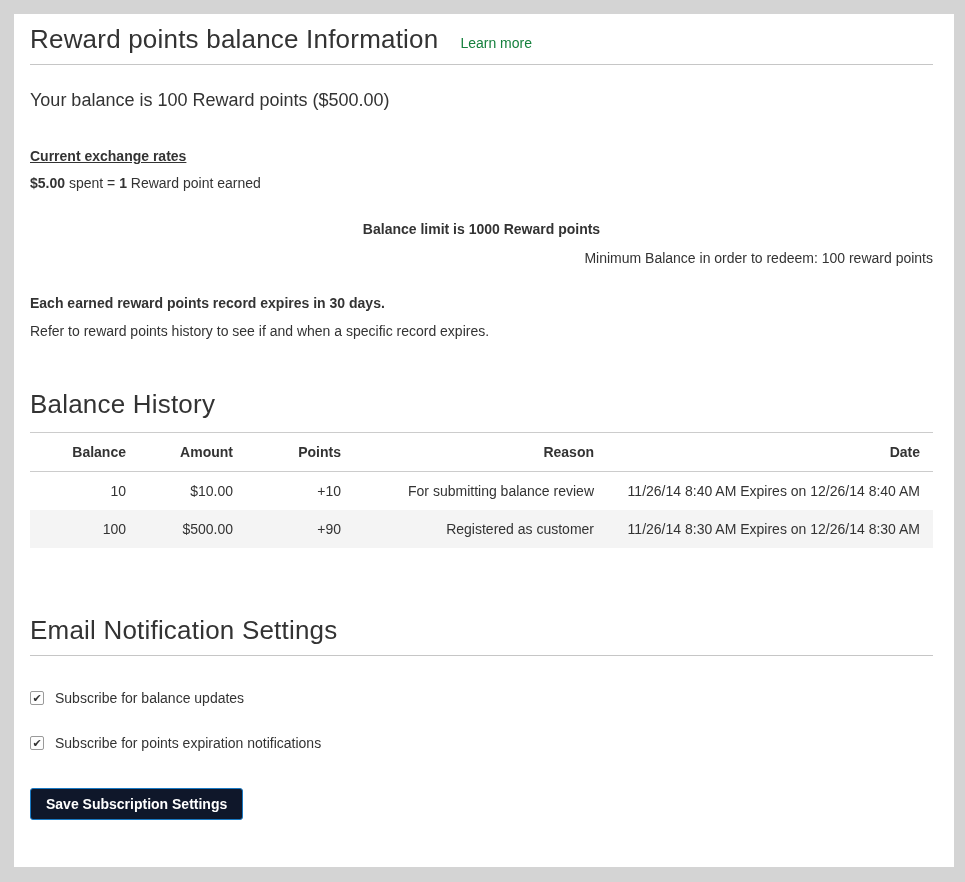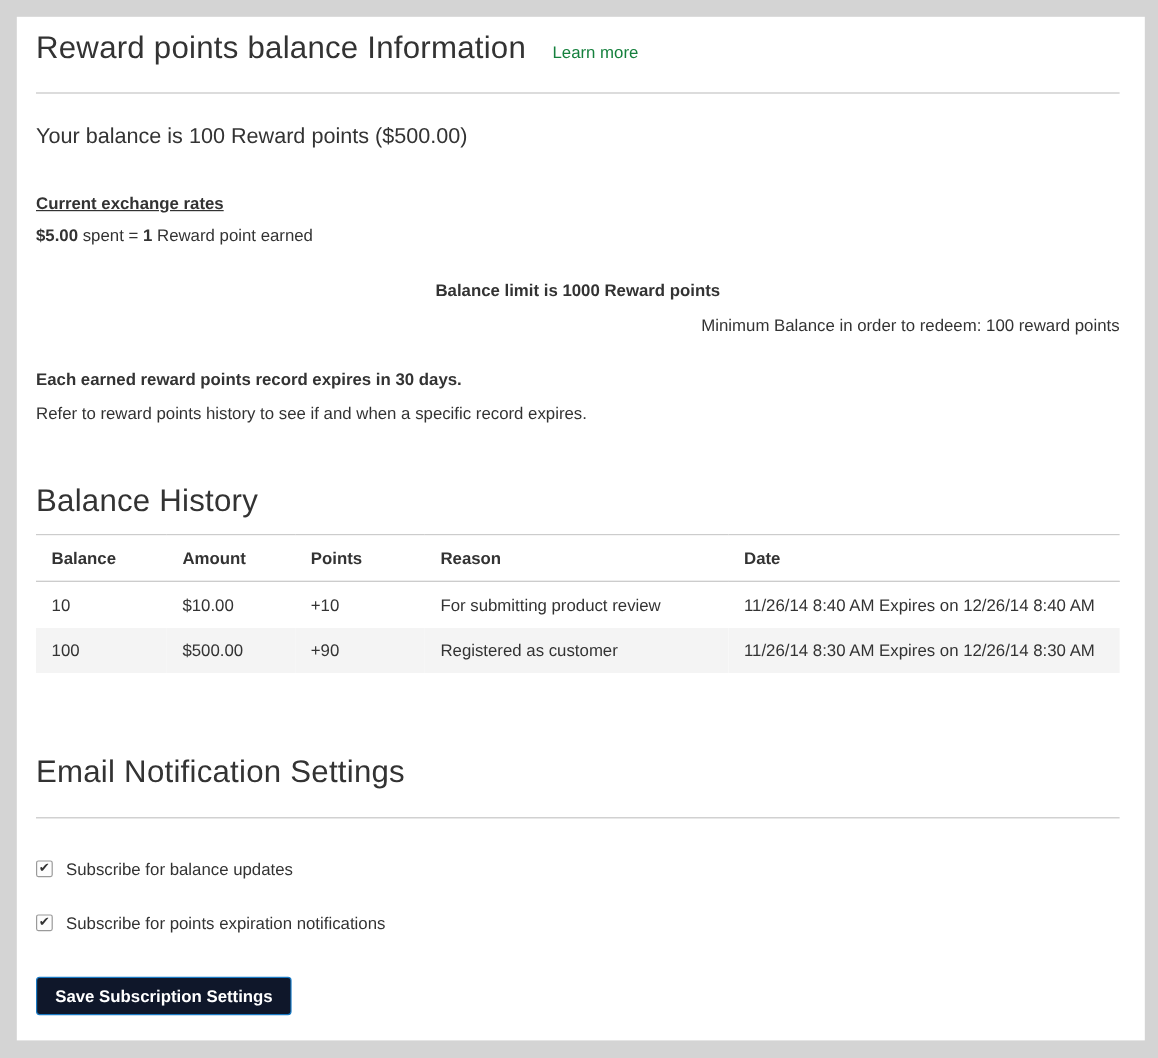--- a/index.html
+++ b/index.html
@@ -23,21 +23,21 @@
     height: 100%;
     padding: 11px 21px 20px 16px;
     overflow: hidden;
   }
 
   
   .section-head {
     display: flex;
     align-items: baseline;
     border-bottom: 1px solid #c6c6c6;
-    padding-bottom: 24px;
+    padding-bottom: 11px;
   }
   .section-title {
     font-size: 26px;
     font-weight: 300;
     color: #333;
     line-height: 28px;
     letter-spacing: 0.2px;
   }
   .learn-more {
     margin-left: 22px;
@@ -89,21 +89,21 @@
   .history-head {
     margin-top: 50px;
   }
   table.history {
     margin-top: 14px;
     width: 100%;
     border-collapse: collapse;
     table-layout: fixed;
   }
   table.history th, table.history td {
-    text-align: left;
+    text-align: right;
     padding: 10px 13px;
     font-size: 14px;
     line-height: 18px;
     vertical-align: middle;
     white-space: nowrap;
     overflow: hidden;
   }
   table.history thead th {
     font-weight: 700;
     border-top: 1px solid #cccccc;
@@ -211,21 +211,21 @@
         <th>Points</th>
         <th>Reason</th>
         <th>Date</th>
       </tr>
     </thead>
     <tbody>
       <tr>
         <td>10</td>
         <td>$10.00</td>
         <td>+10</td>
-        <td>For submitting product review</td>
+        <td>For submitting balance review</td>
         <td>11/26/14 8:40 AM Expires on 12/26/14 8:40 AM</td>
       </tr>
       <tr>
         <td>100</td>
         <td>$500.00</td>
         <td>+90</td>
         <td>Registered as customer</td>
         <td>11/26/14 8:30 AM Expires on 12/26/14 8:30 AM</td>
       </tr>
     </tbody>

